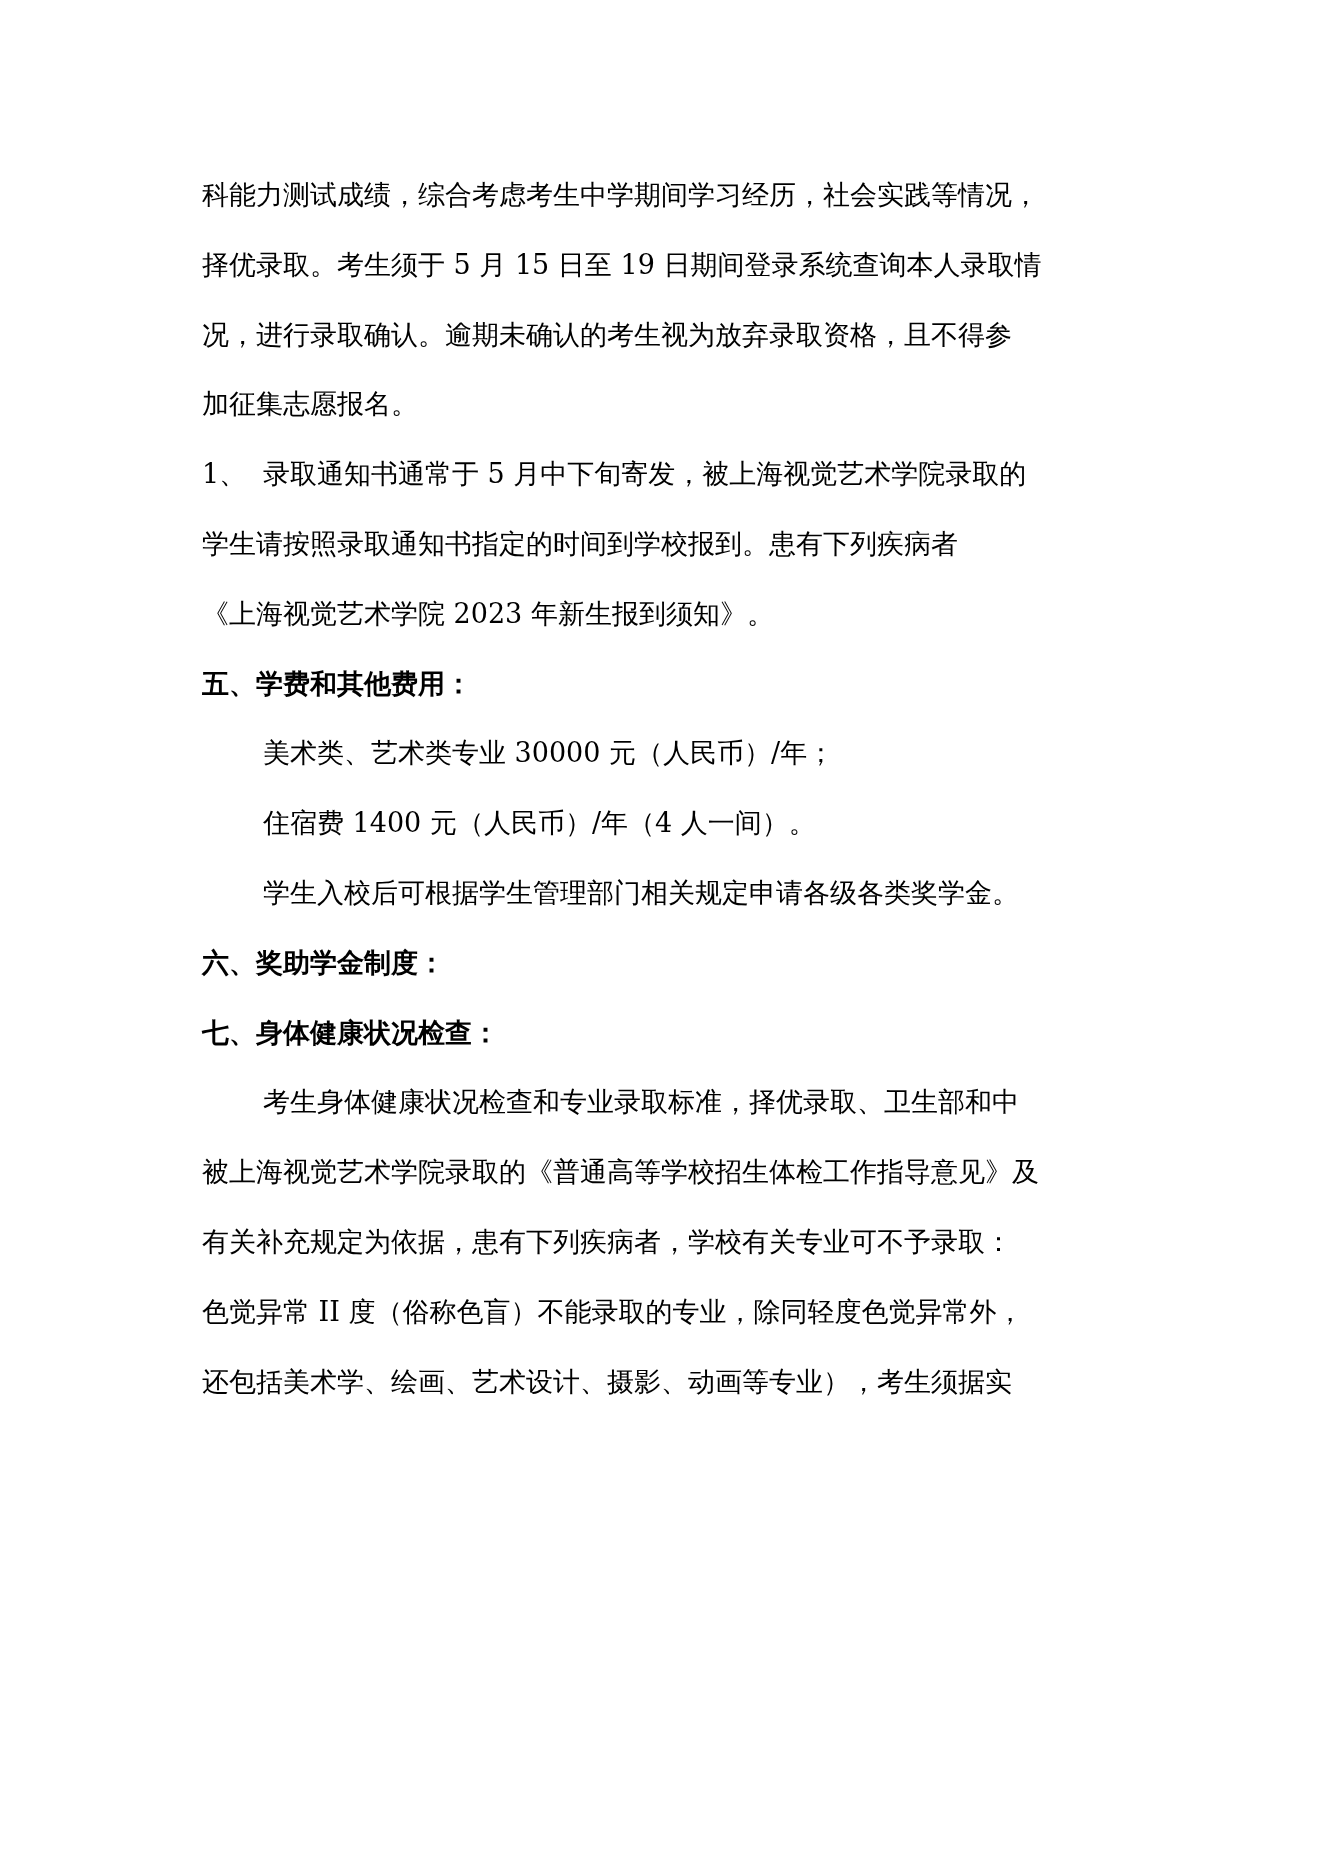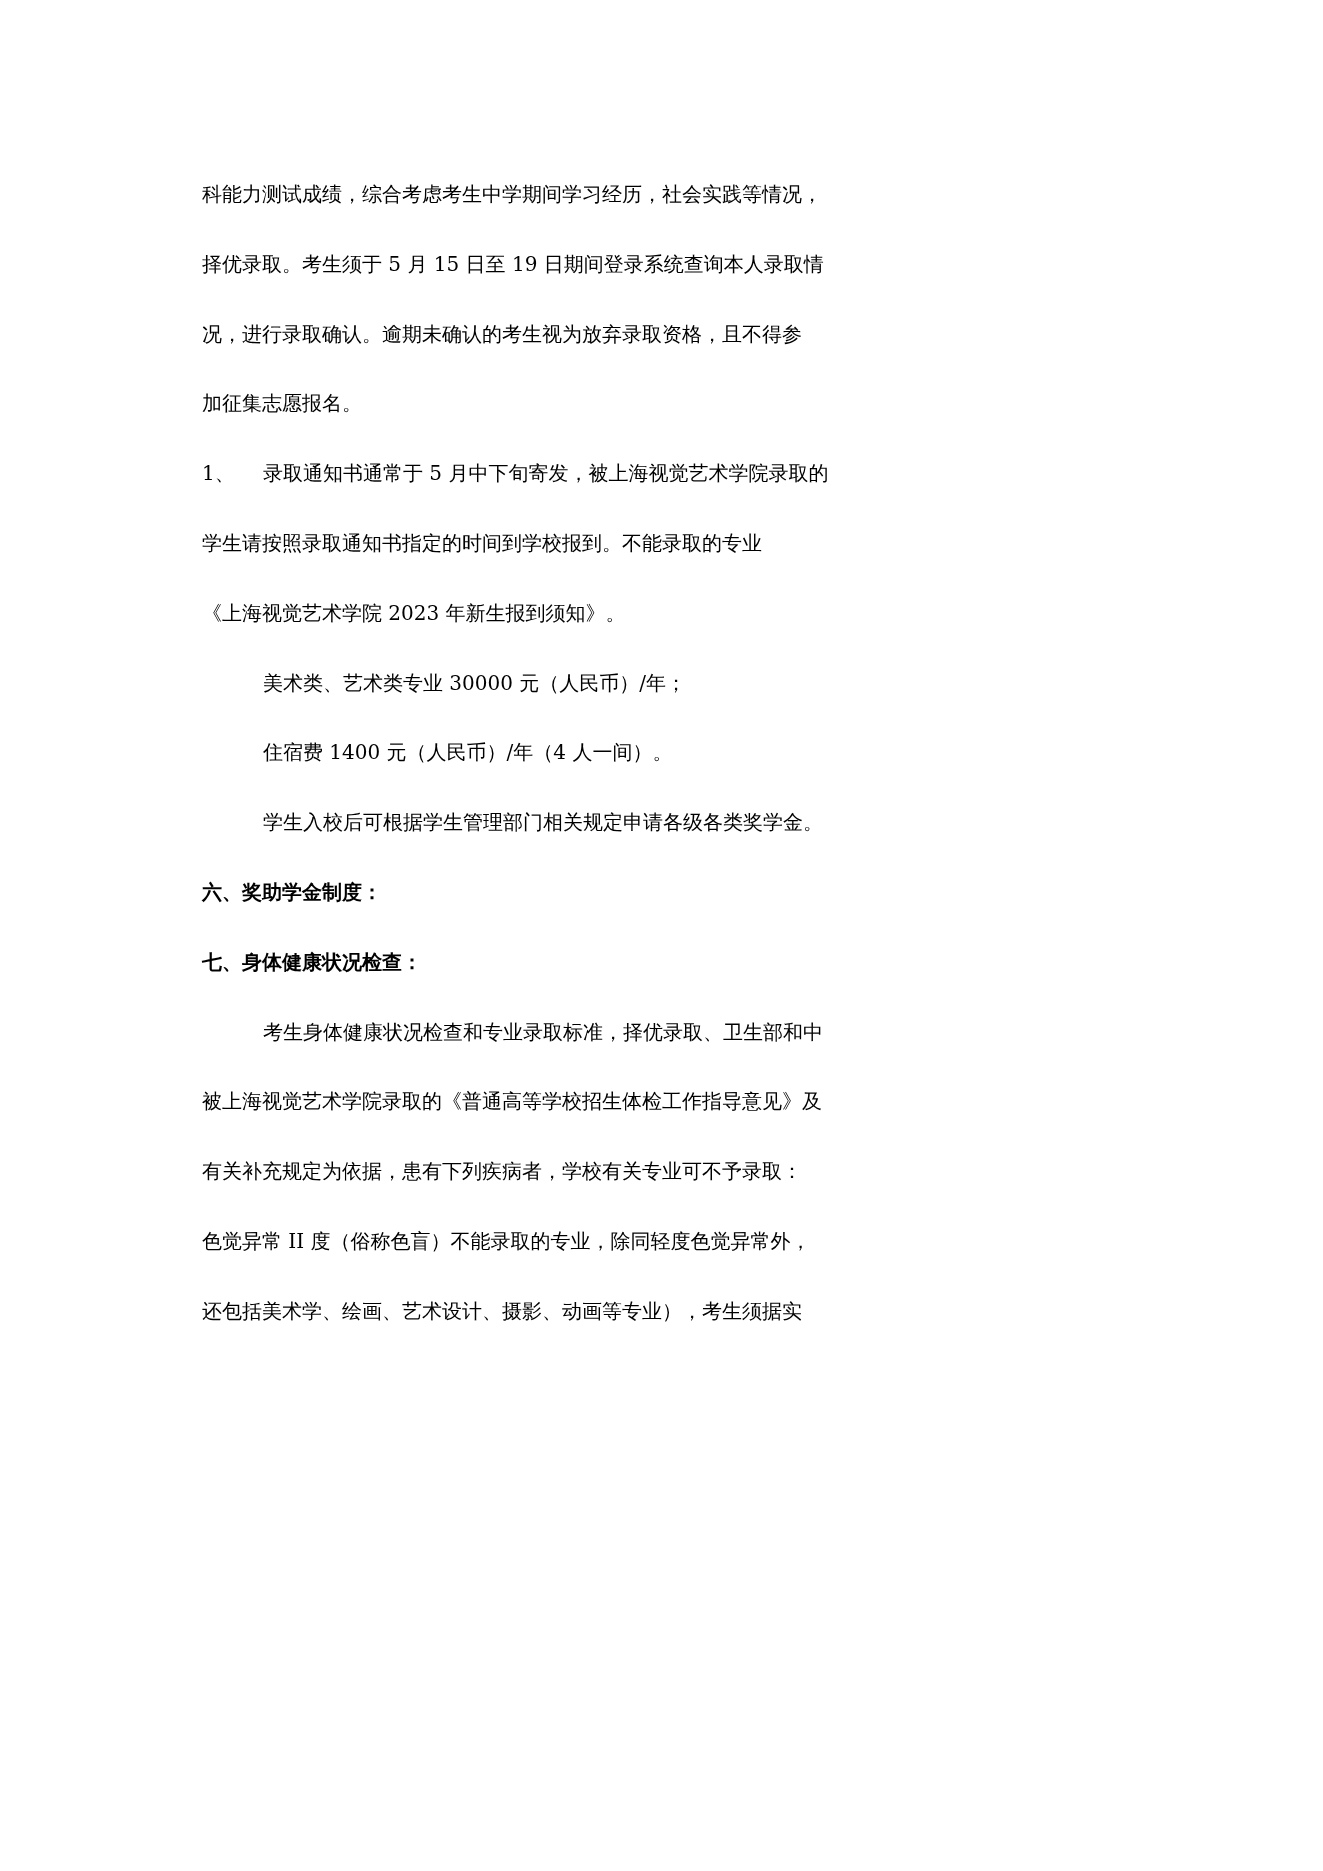--- a/index.html
+++ b/index.html
@@ -17,21 +17,21 @@
     }
     .page {
       position: absolute;
       left: 202px;
       top: 160px;
       width: 920px;
     }
     .line {
       height: 69.8px;
       line-height: 69.8px;
-      font-size: 20px;
+      font-size: 27px;
       white-space: nowrap;
       letter-spacing: 0px;
     }
     .indent {
       padding-left: 61px;
     }
     .heading {
       font-weight: bold;
     }
     .num {
@@ -47,26 +47,27 @@
   <div>
     <div class="line">科能力测试成绩，综合考虑考生中学期间学习经历，社会实践等情况，</div>
     <div class="line">择优录取。考生须于 5 月 15 日至 19 日期间登录系统查询本人录取情</div>
     <div class="line">况，进行录取确认。逾期未确认的考生视为放弃录取资格，且不得参</div>
     <div class="line">加征集志愿报名。</div>
   </div>
 
   <div>
     <div>
       <div class="line"><span class="num">1、</span><span>录取通知书通常于 5 月中下旬寄发，被上海视觉艺术学院录取的</span></div>
-      <div class="line">学生请按照录取通知书指定的时间到学校报到。不能录取的专业</div>
+      <div class="line">学生请按照录取通知书指定的时间到学校报到。患有下列疾病者</div>
       <div class="line">《上海视觉艺术学院 2023 年新生报到须知》。</div>
     </div>
   </div>
 
   <div>
+    <div class="line heading">五、学费和其他费用：</div>
     <div class="line indent">美术类、艺术类专业 30000 元（人民币）/年；</div>
     <div class="line indent">住宿费 1400 元（人民币）/年（4 人一间）。</div>
   </div>
 
   <div>
     <div class="line indent">学生入校后可根据学生管理部门相关规定申请各级各类奖学金。</div>
     <div class="line heading">六、奖助学金制度：</div>
   </div>
 
   <div>

